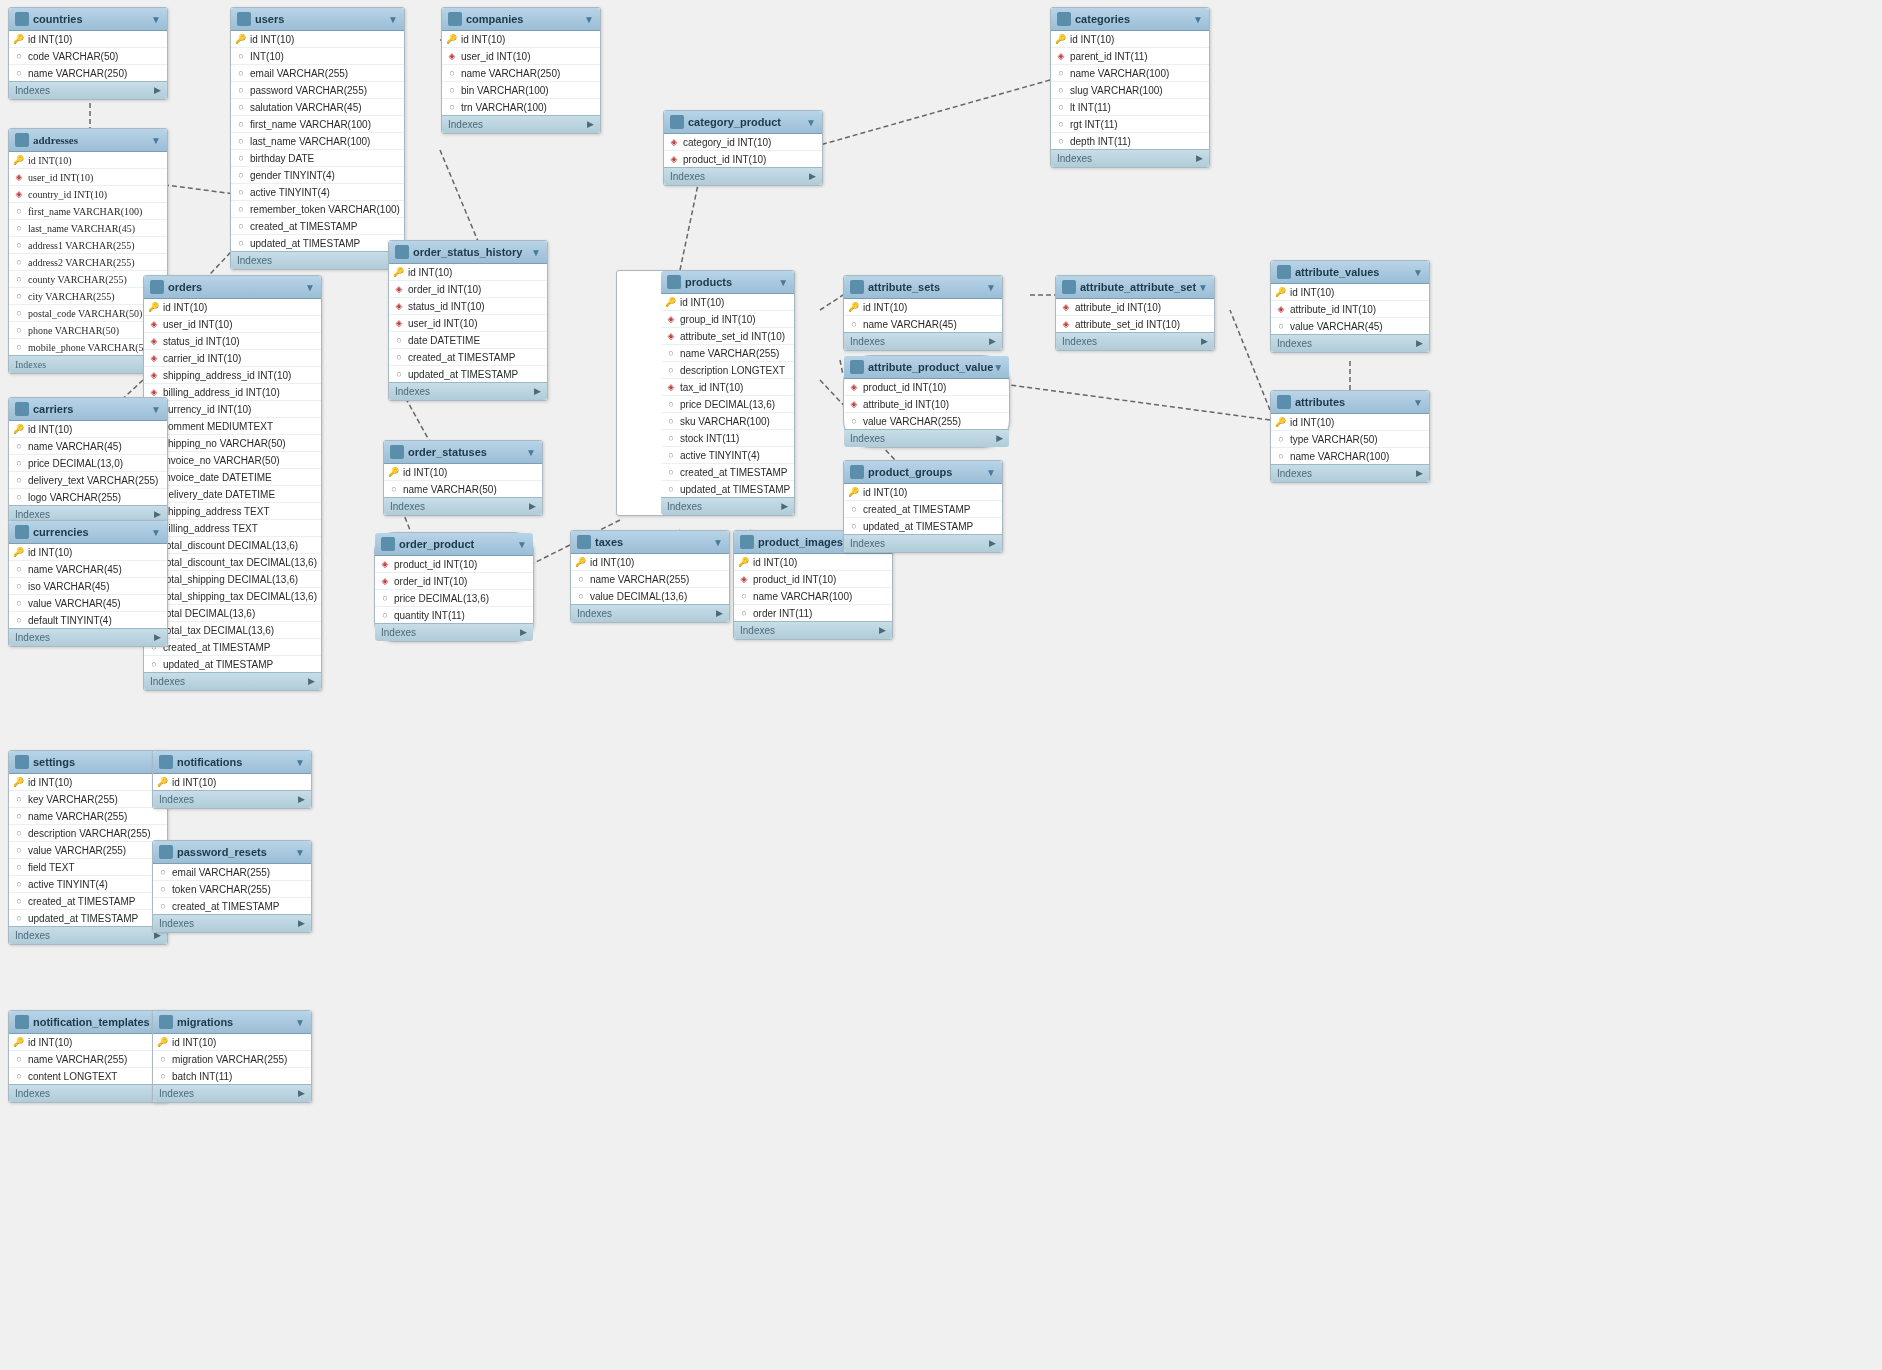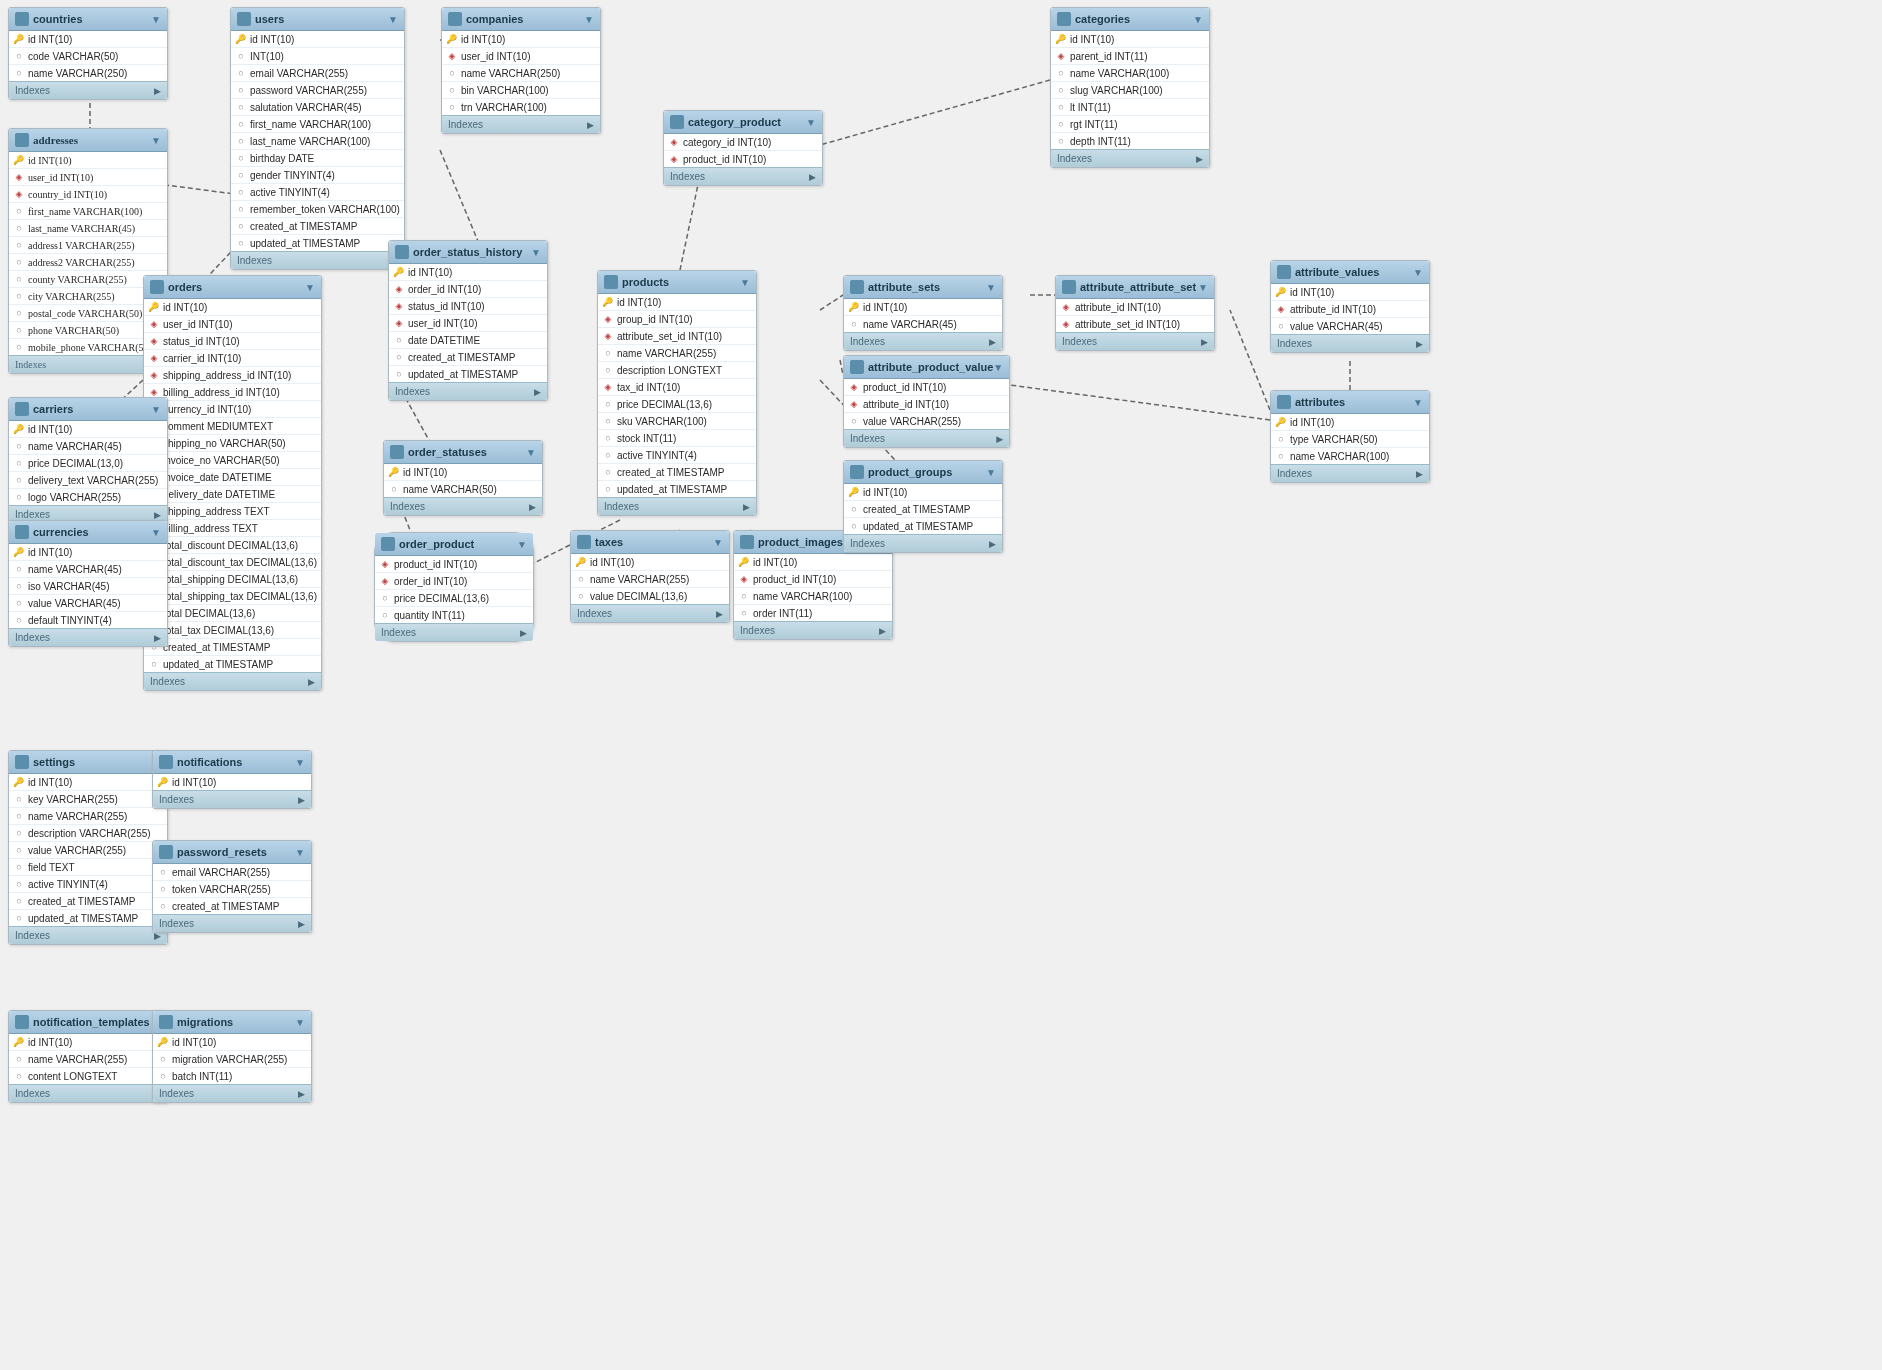--- a/index.html
+++ b/index.html
@@ -80,21 +80,21 @@
       font-size: 9px;
     }
     .icon-pk { color: #e8a020; }
     .icon-fk { color: #c04040; }
     .icon-field { color: #888; }
     .db-table-footer {
       background: linear-gradient(180deg, #c8dde8 0%, #b0ccd8 100%);
       padding: 3px 6px;
       display: flex;
       justify-content: space-between;
-      align-items: flex-end;
+      align-items: flex-start;
       border-top: 1px solid #9abac8;
       font-size: 10px;
       color: #4a6a7a;
       border-radius: 0 0 3px 3px;
       cursor: pointer;
     }
     .indexes-arrow { font-size: 9px; }
     svg.connections {
       position: absolute;
       top: 0;
@@ -660,21 +660,21 @@
         <div class="db-field">
           <span class="field-icon icon-fk">◈</span>
           <span>product_id INT(10)</span>
         </div>
       </div>
       <div class="db-table-footer">
         <span>Indexes</span>
         <span class="indexes-arrow">▶</span>
       </div>
     </div>
-    <div class="db-table" style="left: 597px; top: 270px;">
+    <div class="db-table" style="left: 616px; top: 270px; padding-left: 44px;">
       <div class="db-table-header">
         <span class="table-icon"></span>
         <span class="table-name">products</span>
         <span class="filter-icon">▼</span>
       </div>
       <div class="db-table-body">
         <div class="db-field">
           <span class="field-icon icon-pk">🔑</span>
           <span>id INT(10)</span>
         </div>
@@ -842,21 +842,21 @@
         <div class="db-field">
           <span class="field-icon icon-fk">◈</span>
           <span>attribute_set_id INT(10)</span>
         </div>
       </div>
       <div class="db-table-footer">
         <span>Indexes</span>
         <span class="indexes-arrow">▶</span>
       </div>
     </div>
-    <div class="db-table" style="left: 843px; top: 355px;">
+    <div class="db-table" style="left: 843px; top: 355px; border-radius: 28px;">
       <div class="db-table-header">
         <span class="table-icon"></span>
         <span class="table-name">attribute_product_value</span>
         <span class="filter-icon">▼</span>
       </div>
       <div class="db-table-body">
         <div class="db-field">
           <span class="field-icon icon-fk">◈</span>
           <span>product_id INT(10)</span>
         </div>

